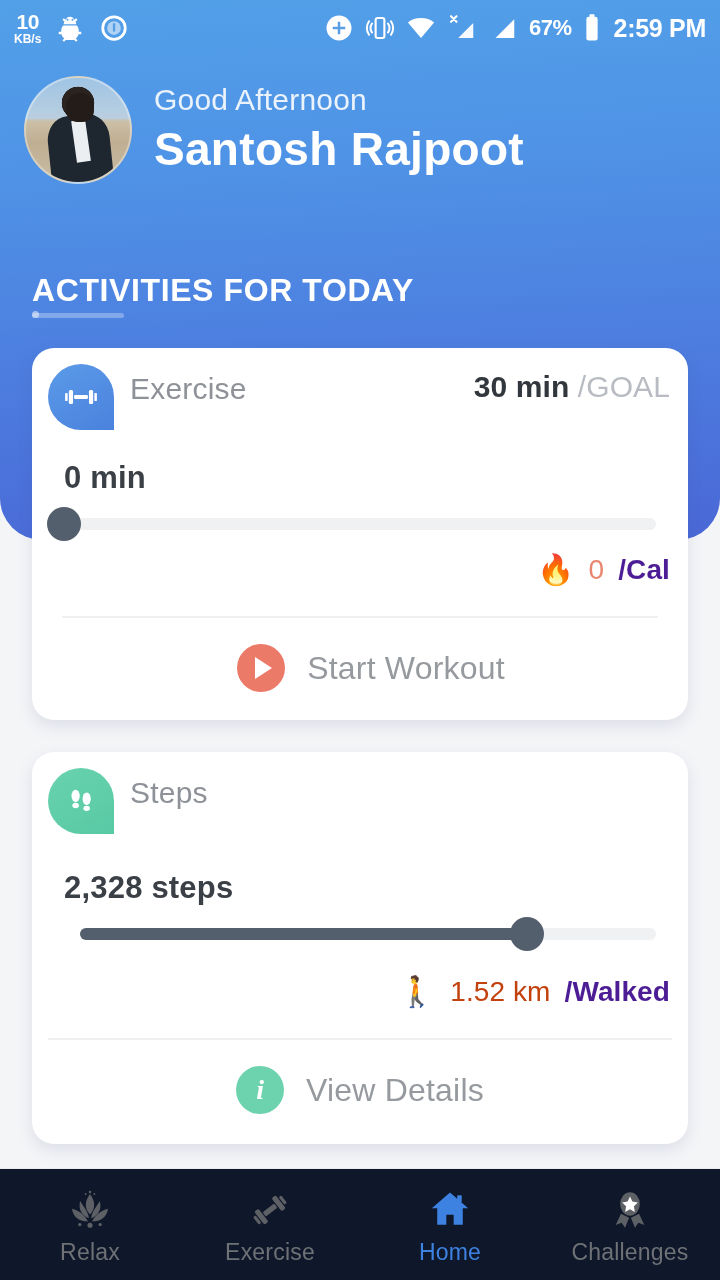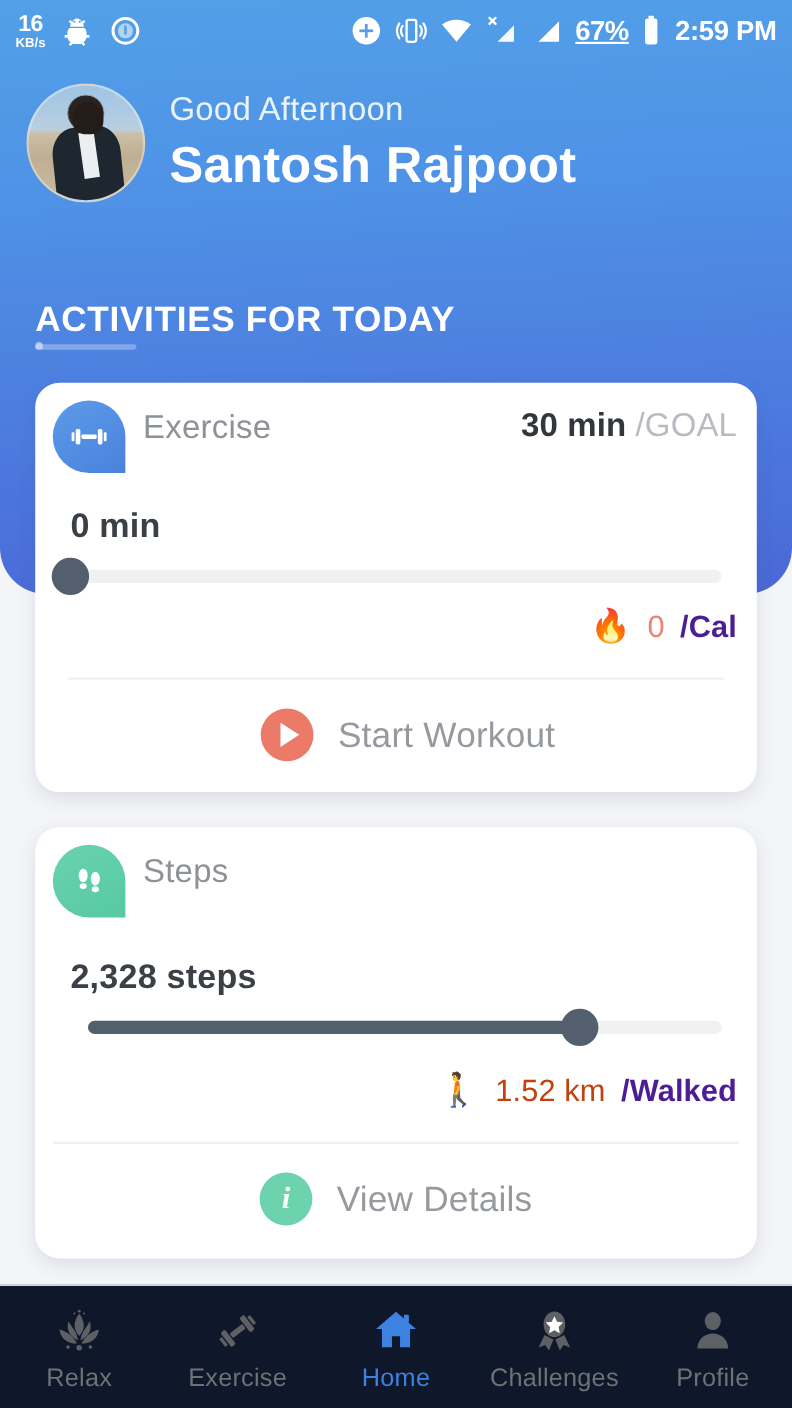--- a/index.html
+++ b/index.html
@@ -21,21 +21,21 @@
   
   .status-bar {
     position:absolute; left:0; top:0; width:720px; height:56px;
     display:flex; align-items:center; padding:0 14px; color:#fff;
   }
   .status-left { display:flex; align-items:center; gap:14px; }
   .net-speed { display:flex; flex-direction:column; align-items:center; line-height:1; }
   .net-speed .num { font-size:21px; font-weight:bold; letter-spacing:-.5px; }
   .net-speed .unit { font-size:12px; font-weight:bold; margin-top:1px; }
   .status-right { margin-left:auto; display:flex; align-items:center; gap:11px; }
-  .bat-pct { font-size:25px; font-weight:bold; letter-spacing:-.5px;text-decoration:underline; }
+  .bat-pct { font-size:22px; font-weight:bold; letter-spacing:-.5px; }
   .clock { font-size:25px; font-weight:bold; letter-spacing:-.3px; margin-left:2px; }
   .sicon { display:block; }
 
   
   .greeting-row {
     position:absolute; left:24px; top:76px; display:flex; align-items:center; gap:22px;
   }
   .avatar {
     width:108px; height:108px; border-radius:50%;
     background:
@@ -168,21 +168,21 @@
 </head>
 <body>
 
 <div class="screen">
 
   <div class="header-panel"></div>
 
   <div class="status-bar">
     <div class="status-left">
       <div class="net-speed">
-        <span class="num">16</span>
+        <span class="num">10</span>
         <span class="unit">KB/s</span>
       </div>
       <svg class="sicon" width="30" height="30" viewBox="0 0 24 24" fill="#fff">
         <path d="M12 3c-1.6 0-2.9 1-3.4 2.4L7 4.2 6 5.5l1.6 1.3C7.2 7.4 7 8.2 7 9h10c0-.8-.2-1.6-.6-2.2L18 5.5l-1-1.3-1.6 1.2C14.9 4 13.6 3 12 3zm-2 3.2a.8.8 0 110-1.6.8.8 0 010 1.6zm4 0a.8.8 0 110-1.6.8.8 0 010 1.6zM6.6 10C5.6 10.9 5 12.3 5 14v1H3v2h2.2c.3 1.4 1.1 2.6 2.2 3.3L6 21.7 7.2 23l1.6-1.6c.4.1.8.2 1.2.2h4c.4 0 .8-.1 1.2-.2L16.8 23l1.2-1.3-1.4-1.4c1.1-.7 1.9-1.9 2.2-3.3H21v-2h-2v-1c0-1.7-.6-3.1-1.6-4H6.6z"></path>
       </svg>
       <svg class="sicon" width="30" height="30" viewBox="0 0 24 24">
         <circle cx="12" cy="12" r="9" fill="none" stroke="#fff" stroke-width="2.2"></circle>
         <circle cx="12" cy="12" r="5.5" fill="#fff" opacity=".55"></circle>
         <rect x="11.1" y="8" width="1.9" height="7" rx="1" fill="#5a9fe6"></rect>
       </svg>
@@ -360,24 +360,15 @@
         <svg width="44" height="40" viewBox="0 0 24 24" fill="#5d6064">
           <path d="M6.6 14.2L3.4 21l3.6-1.3L9 22.6l2.5-5.9-4.9-2.5z"></path>
           <path d="M17.4 14.2l-4.9 2.5 2.5 5.9 2-2.9 3.6 1.3-3.2-6.8z"></path>
           <ellipse cx="12" cy="8.4" rx="5.9" ry="7"></ellipse>
           <path d="M12 3.9l1.45 3.07 3.25.46-2.35 2.37.55 3.36L12 11.58l-2.9 1.58.55-3.36L7.3 7.43l3.25-.46L12 3.9z" fill="#fff"></path>
         </svg>
       </span>
       <span class="nav-label">Challenges</span>
     </div>
 
-    <div class="nav-item">
-      <span class="nav-ico">
-        <svg width="44" height="40" viewBox="0 0 24 24" fill="#5d6064">
-          <ellipse cx="12" cy="6.6" rx="4.4" ry="4.9"></ellipse>
-          <path d="M3.6 21.5c0-4.7 3.7-8.2 8.4-8.2s8.4 3.5 8.4 8.2H3.6z"></path>
-        </svg>
-      </span>
-      <span class="nav-label">Profile</span>
-    </div>
 
   </div>
 </div>
 
 </body></html>

